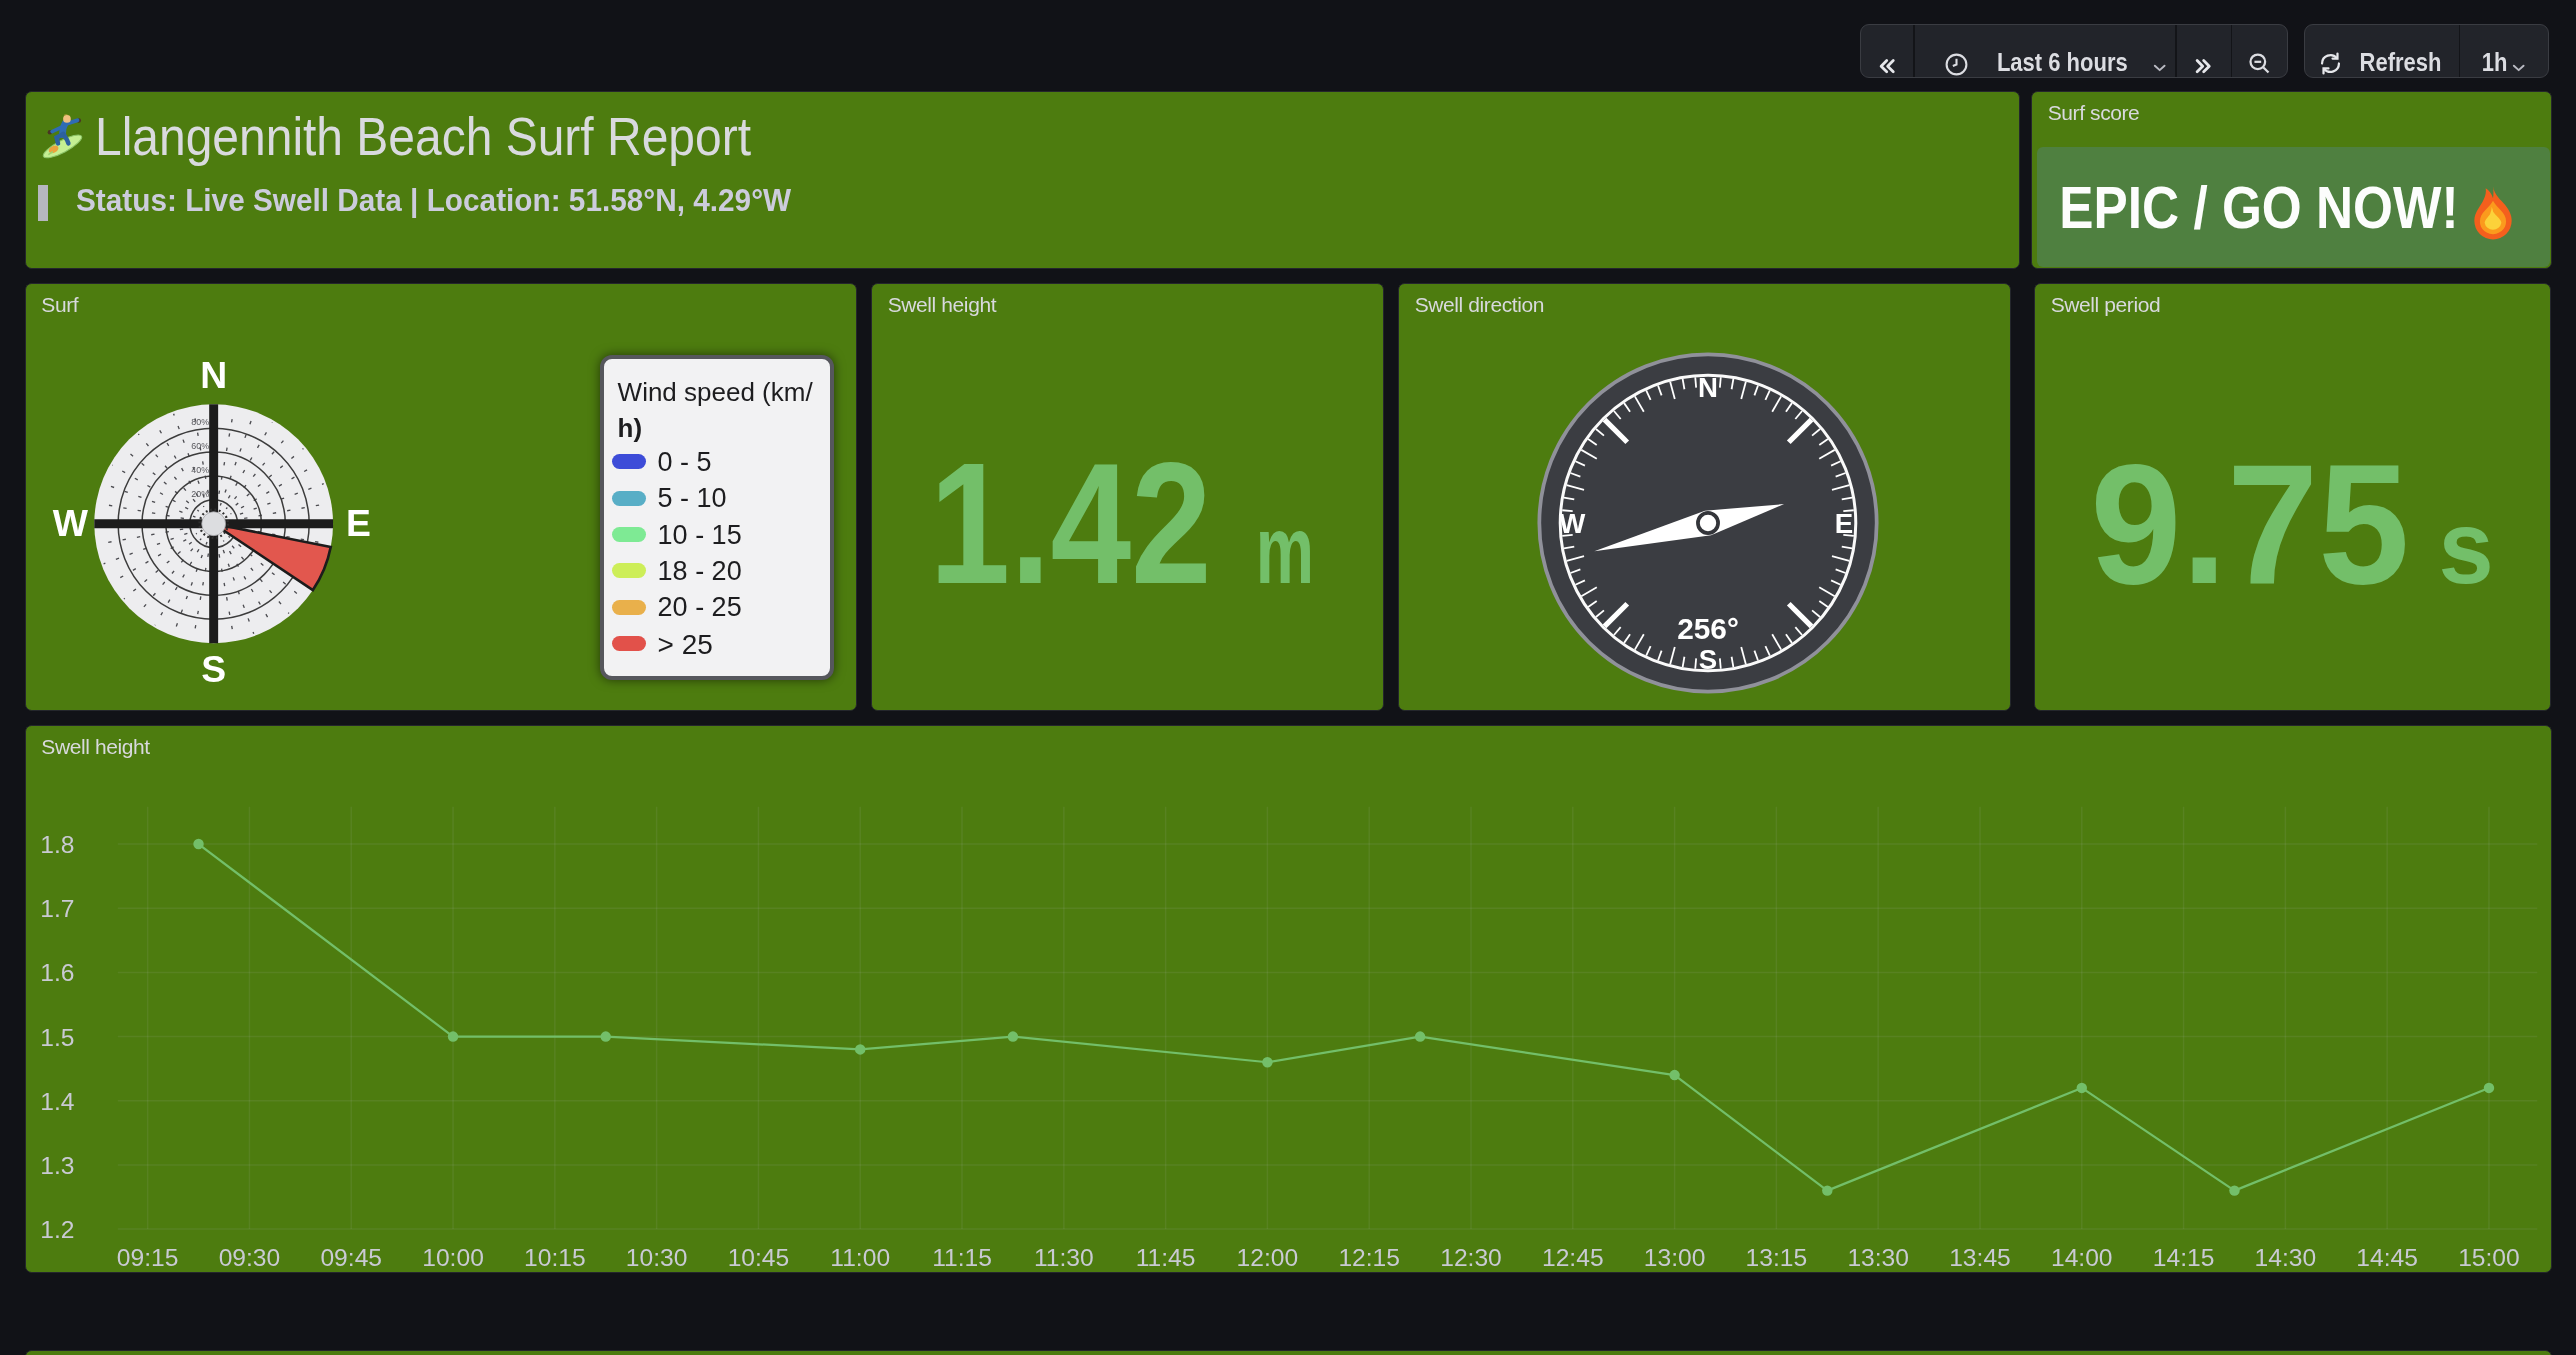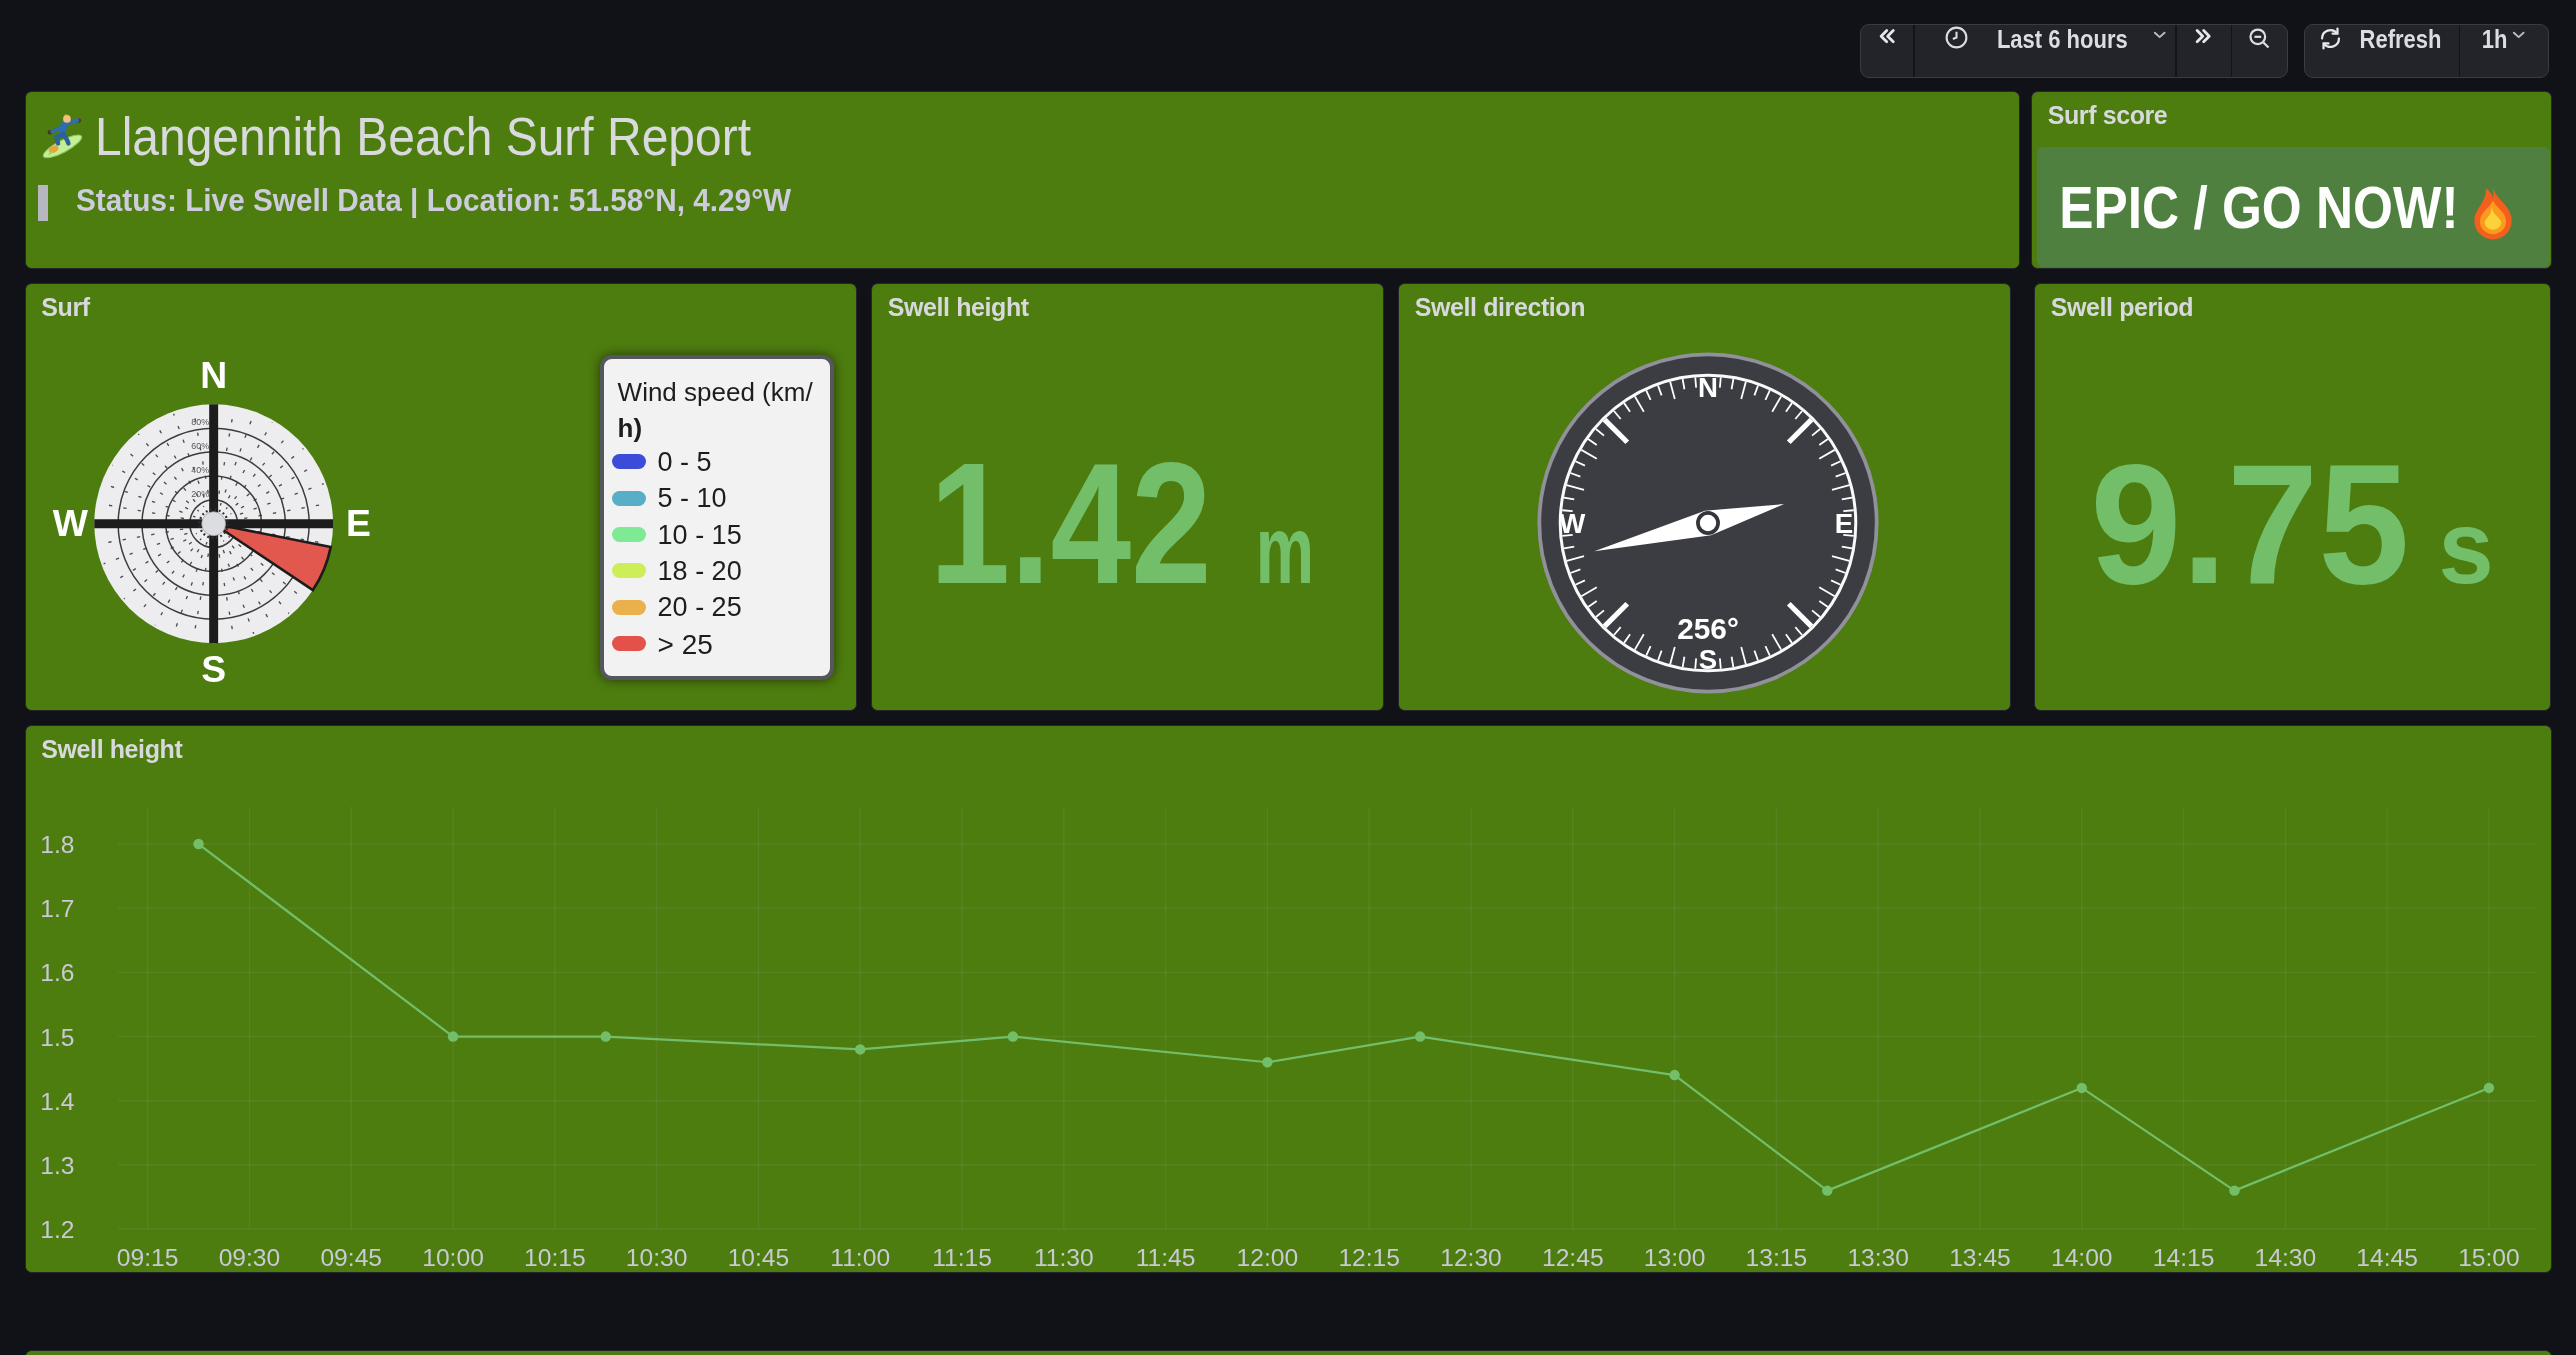--- a/index.html
+++ b/index.html
@@ -1,18 +1,18 @@
 <!DOCTYPE html>
 <html style="font-size:12px"><head><meta charset="utf-8"><style>
 * {margin:0;padding:0;box-sizing:border-box}
 body {width:2576px;height:1355px;background:#111217;font-family:"Liberation Sans",sans-serif;overflow:hidden;position:relative}
 .panel {position:absolute;background:#4d7c0f;border:1.5px solid #24262c;border-radius:6.7px}
-.ptitle {position:absolute;left:15.7px;top:9px;font-size:25px;font-weight:bold;color:#d8d9dd;letter-spacing:-0.4px}
+.ptitle {position:absolute;left:15.7px;top:9px;font-size:21px;font-weight:normal;color:#d8d9dd;letter-spacing:-0.4px}
 .tbgroup {position:absolute;top:24px;height:54px;background:#22242a;border:1.5px solid #3a3c42;border-radius:9px;display:flex;align-items:stretch}
-.tbseg {display:flex;align-items:flex-start;justify-content:center}
+.tbseg {display:flex;align-items:flex-end;justify-content:center}
 .tbdiv {width:1.5px;background:#131418}
 .tl {font-size:25px;font-weight:bold;color:#dcdde2;display:inline-block;transform:scaleX(0.88)}
 </style></head>
 <body>
 
 <div class="tbgroup" style="left:1860px;width:428px">
   <div class="tbseg" style="width:52px">
       <svg width="22.4" height="22.4" viewBox="0 0 24 24" fill="none" stroke="#e6e7eb" stroke-width="3" stroke-linecap="round" stroke-linejoin="round">
         <path d="M11.5 6 L5.5 12 L11.5 18"></path>
         <path d="M18.5 6 L12.5 12 L18.5 18"></path>

